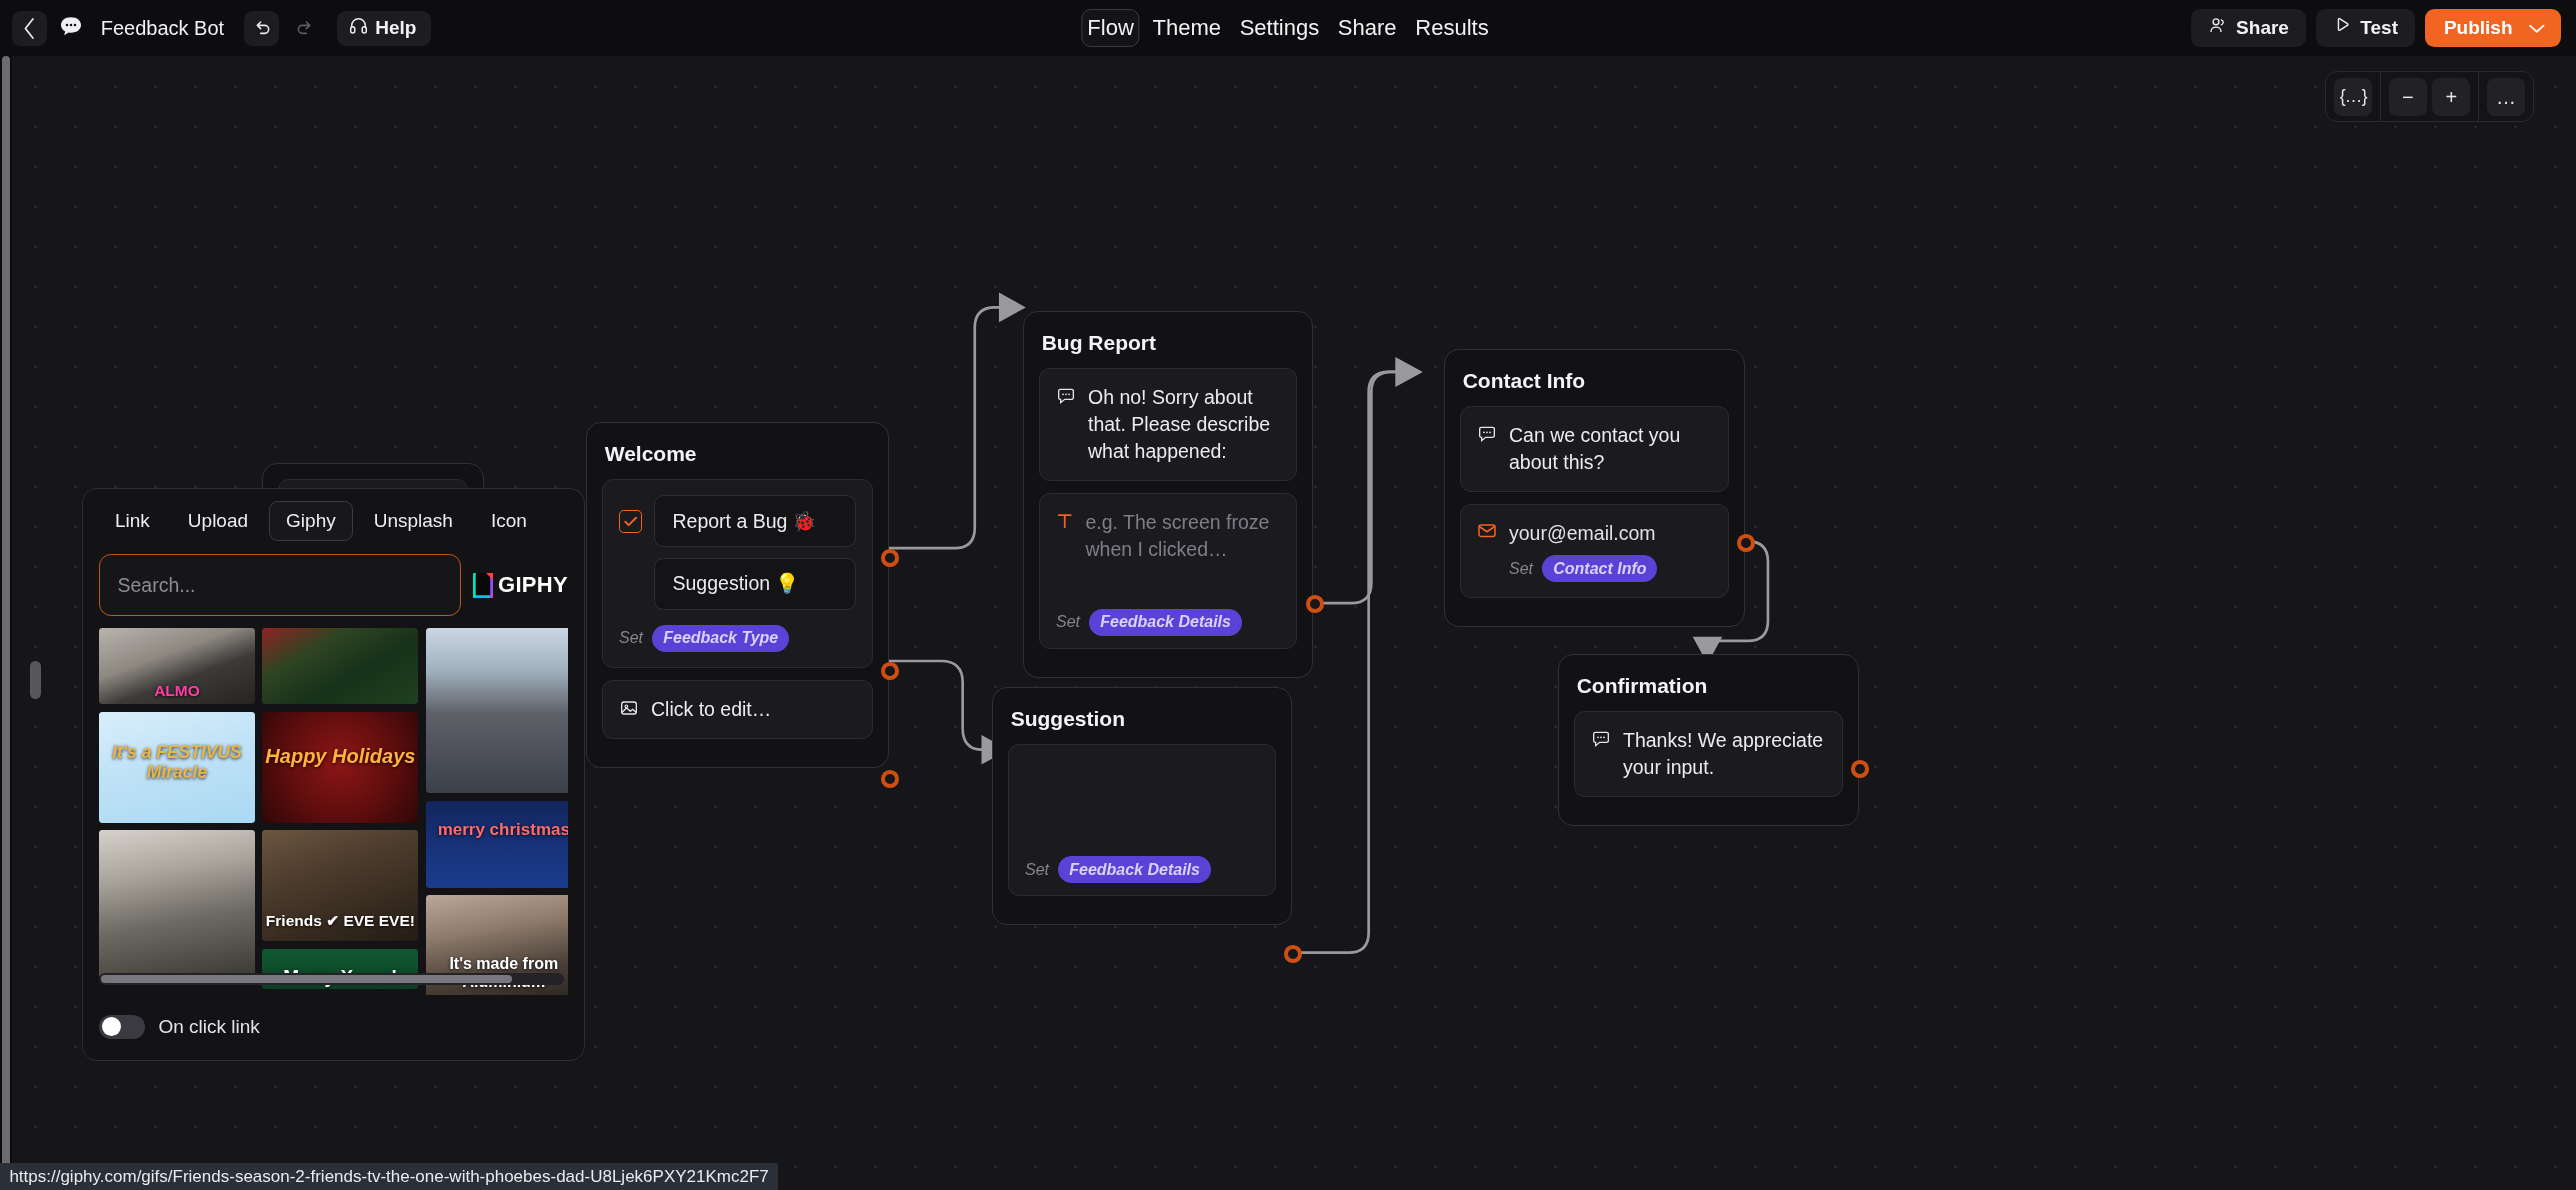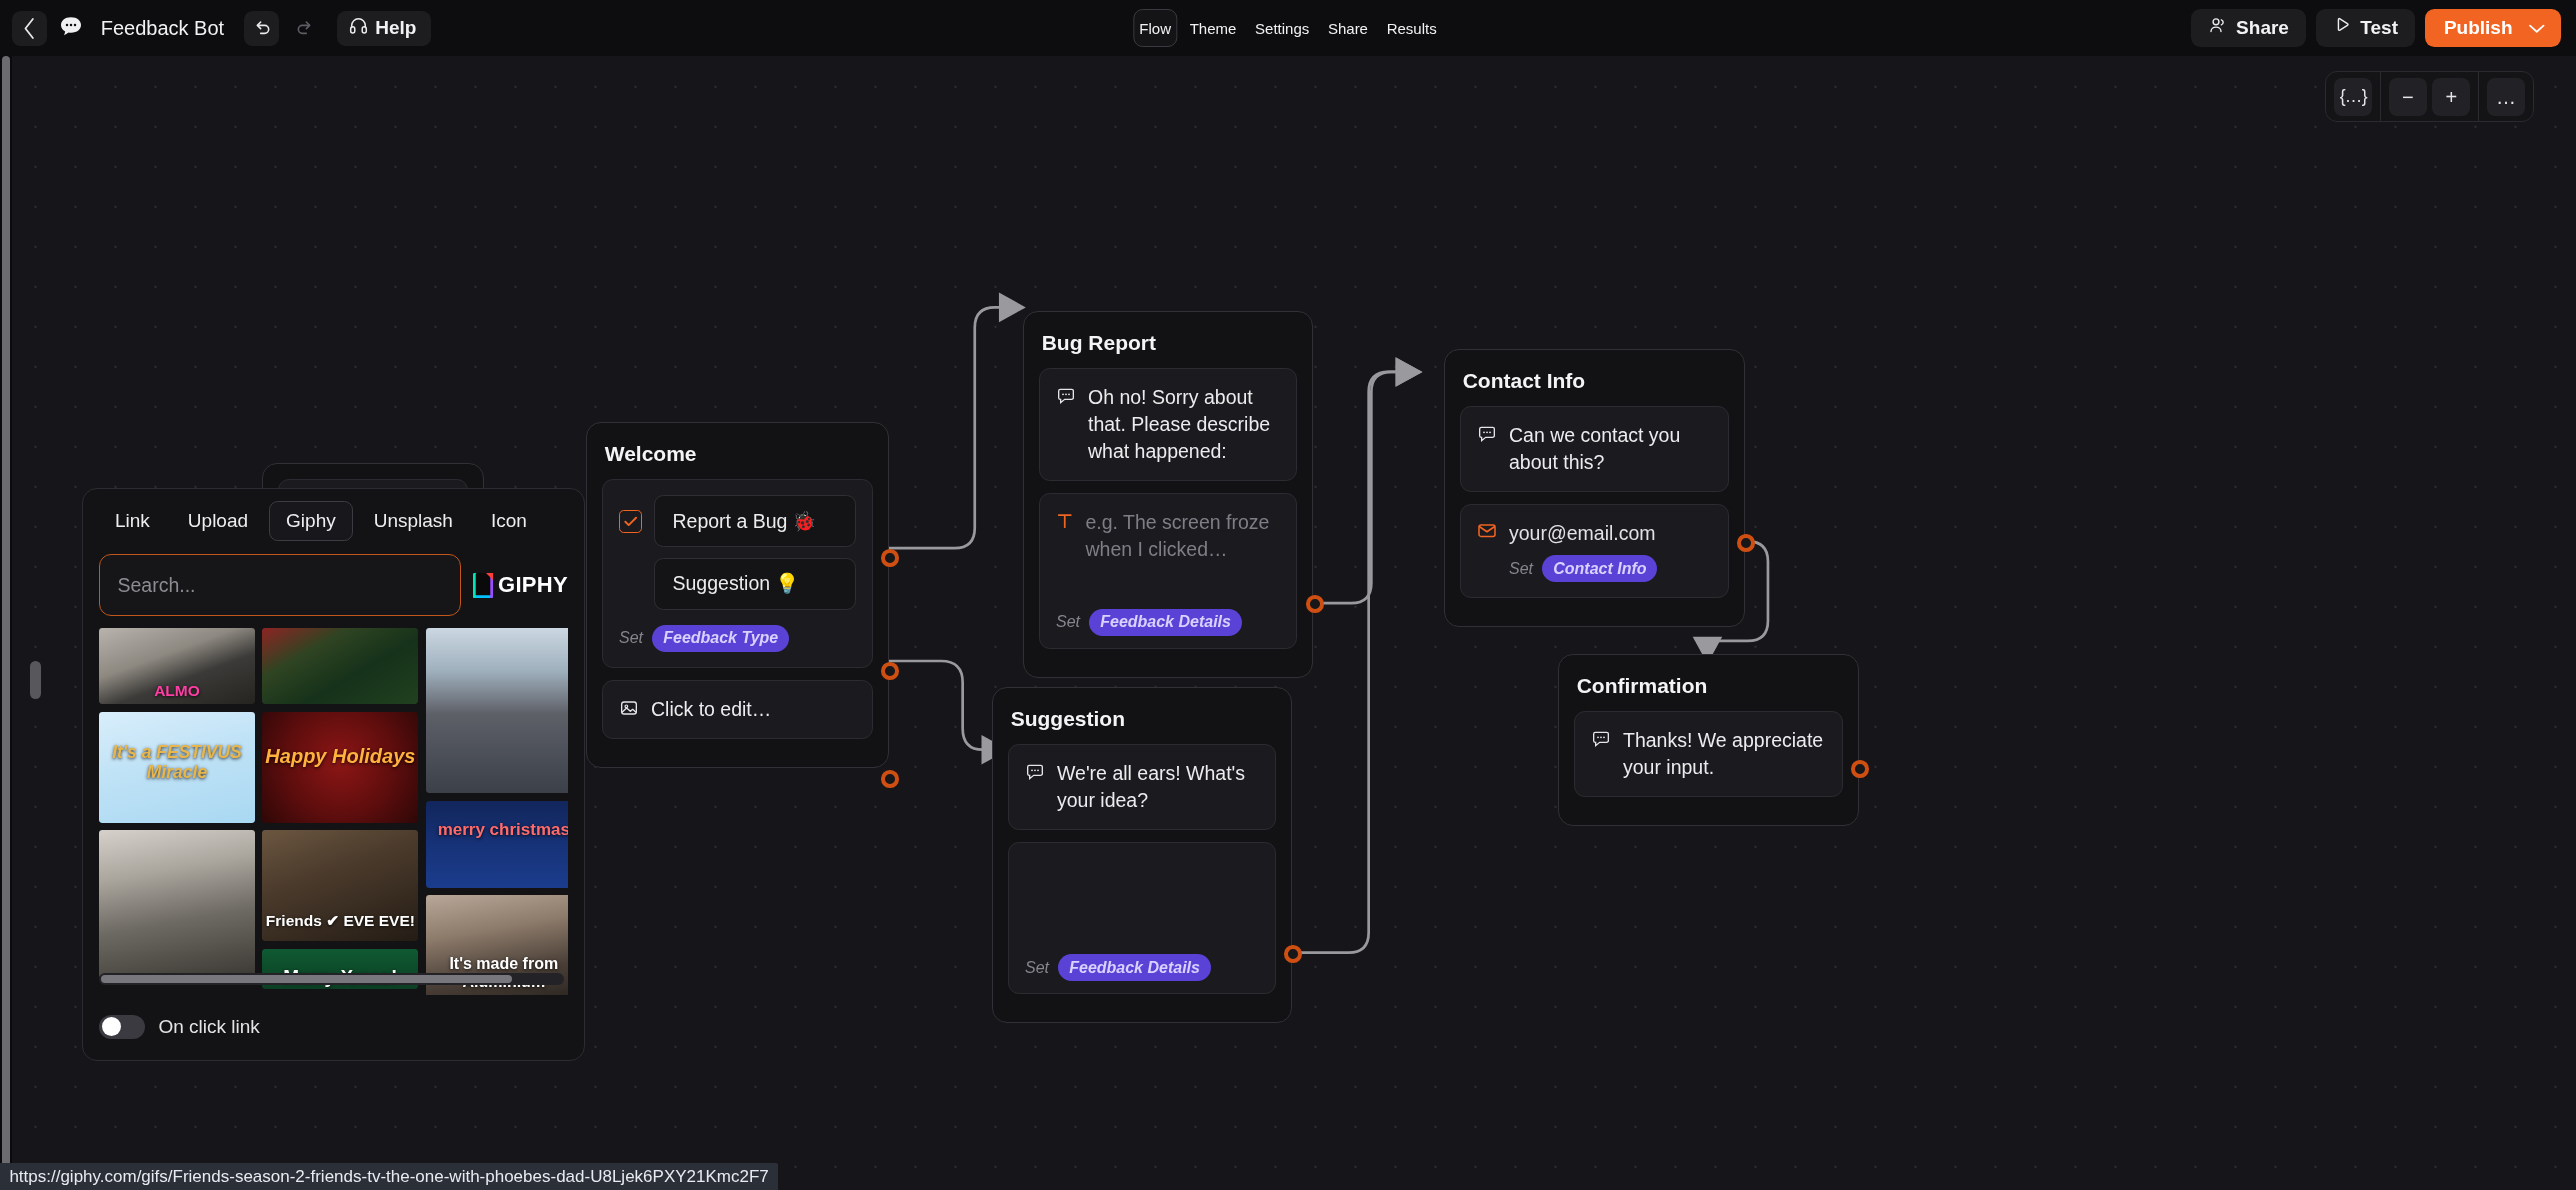--- a/index.html
+++ b/index.html
@@ -40,21 +40,21 @@
   }
   .help-btn span { color: #f2f2f4; font-size: 19px; font-weight: 700; }
 
   .tb-center {
     position: absolute; left: 50%; transform: translateX(-50%);
     display: flex; align-items: center; gap: 6.7px;
   }
   .navtab {
     height: 38px; padding: 0 5px; border-radius: 9.4px;
     display: flex; align-items: center;
-    color: #f2f2f4; font-size: 15px; font-weight: 400;
+    color: #f2f2f4; font-size: 22px; font-weight: 400;
     cursor: pointer; border: 0.7px solid transparent; background: transparent;
     white-space: nowrap;
   }
   .navtab.active { border-color: #3a3a40; background: #141416; }
 
   .tb-right {
     position: absolute; right: 15px;
     display: flex; align-items: center; gap: 9.4px;
   }
   .pill-btn {
@@ -496,33 +496,20 @@
         <span class="var-chip">Feedback Details</span>
       </div>
     </div>
 
     <div class="port" style="left:282px; top:283px;"></div>
   </div>
 
   <div class="node" id="node-suggestion" style="left:992px; top:631px; width:300px;">
     <div class="node-title">Suggestion</div>
 
-    <div class="blk">
-      <div class="blk-row">
-        <span class="blk-ico">
-          <svg width="20" height="20" viewBox="0 0 30 30" fill="none">
-              <path d="M4 7.5A2.5 2.5 0 0 1 6.5 5h17A2.5 2.5 0 0 1 26 7.5v10a2.5 2.5 0 0 1-2.5 2.5H13l-6 5v-5H6.5A2.5 2.5 0 0 1 4 17.5v-10z" stroke="#e6e6e9" stroke-width="2"></path>
-              <circle cx="10.5" cy="12.5" r="1.4" fill="#e6e6e9"></circle>
-              <circle cx="15" cy="12.5" r="1.4" fill="#e6e6e9"></circle>
-              <circle cx="19.5" cy="12.5" r="1.4" fill="#e6e6e9"></circle>
-            </svg>
-        </span>
-        <div class="blk-text">We're all ears! What's your idea?</div>
-      </div>
-    </div>
 
     <div class="blk" style="min-height:152px; position:relative;">
       <div class="setrow" style="position:absolute; left:16px; bottom:12px;">
         <span class="set-lbl">Set</span>
         <span class="var-chip">Feedback Details</span>
       </div>
     </div>
 
     <div class="port" style="left:291px; top:257px;"></div>
   </div>

